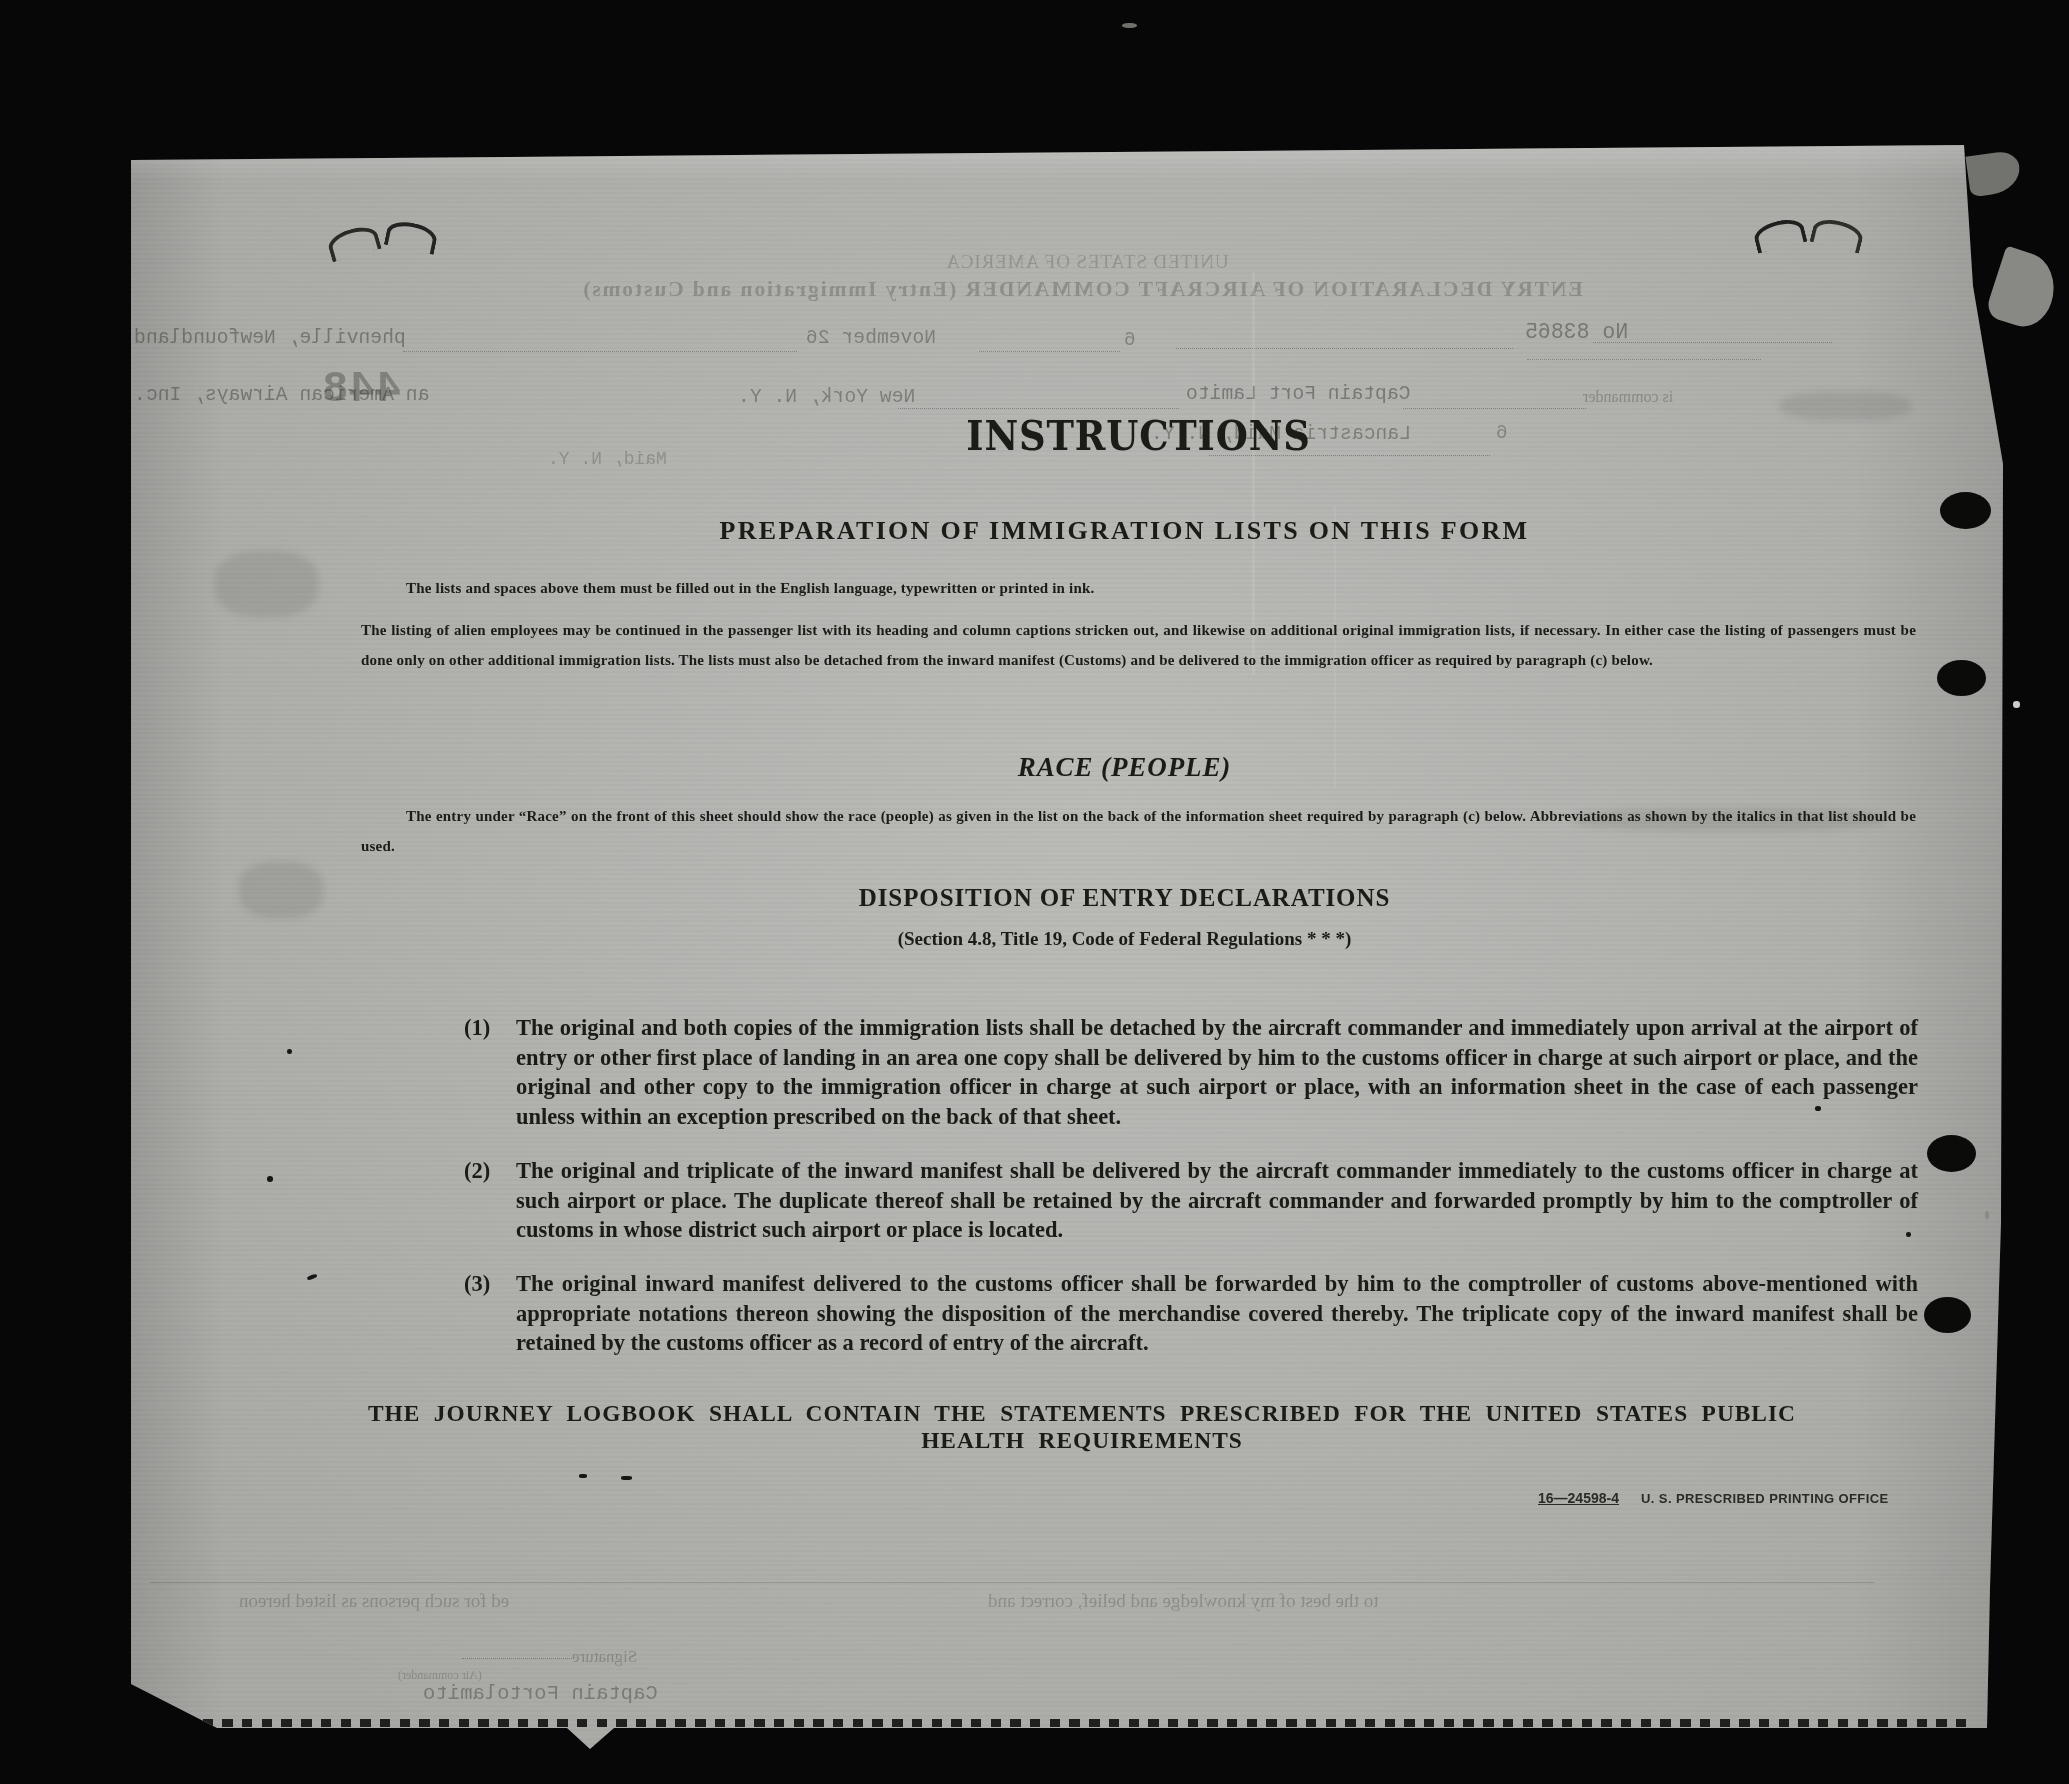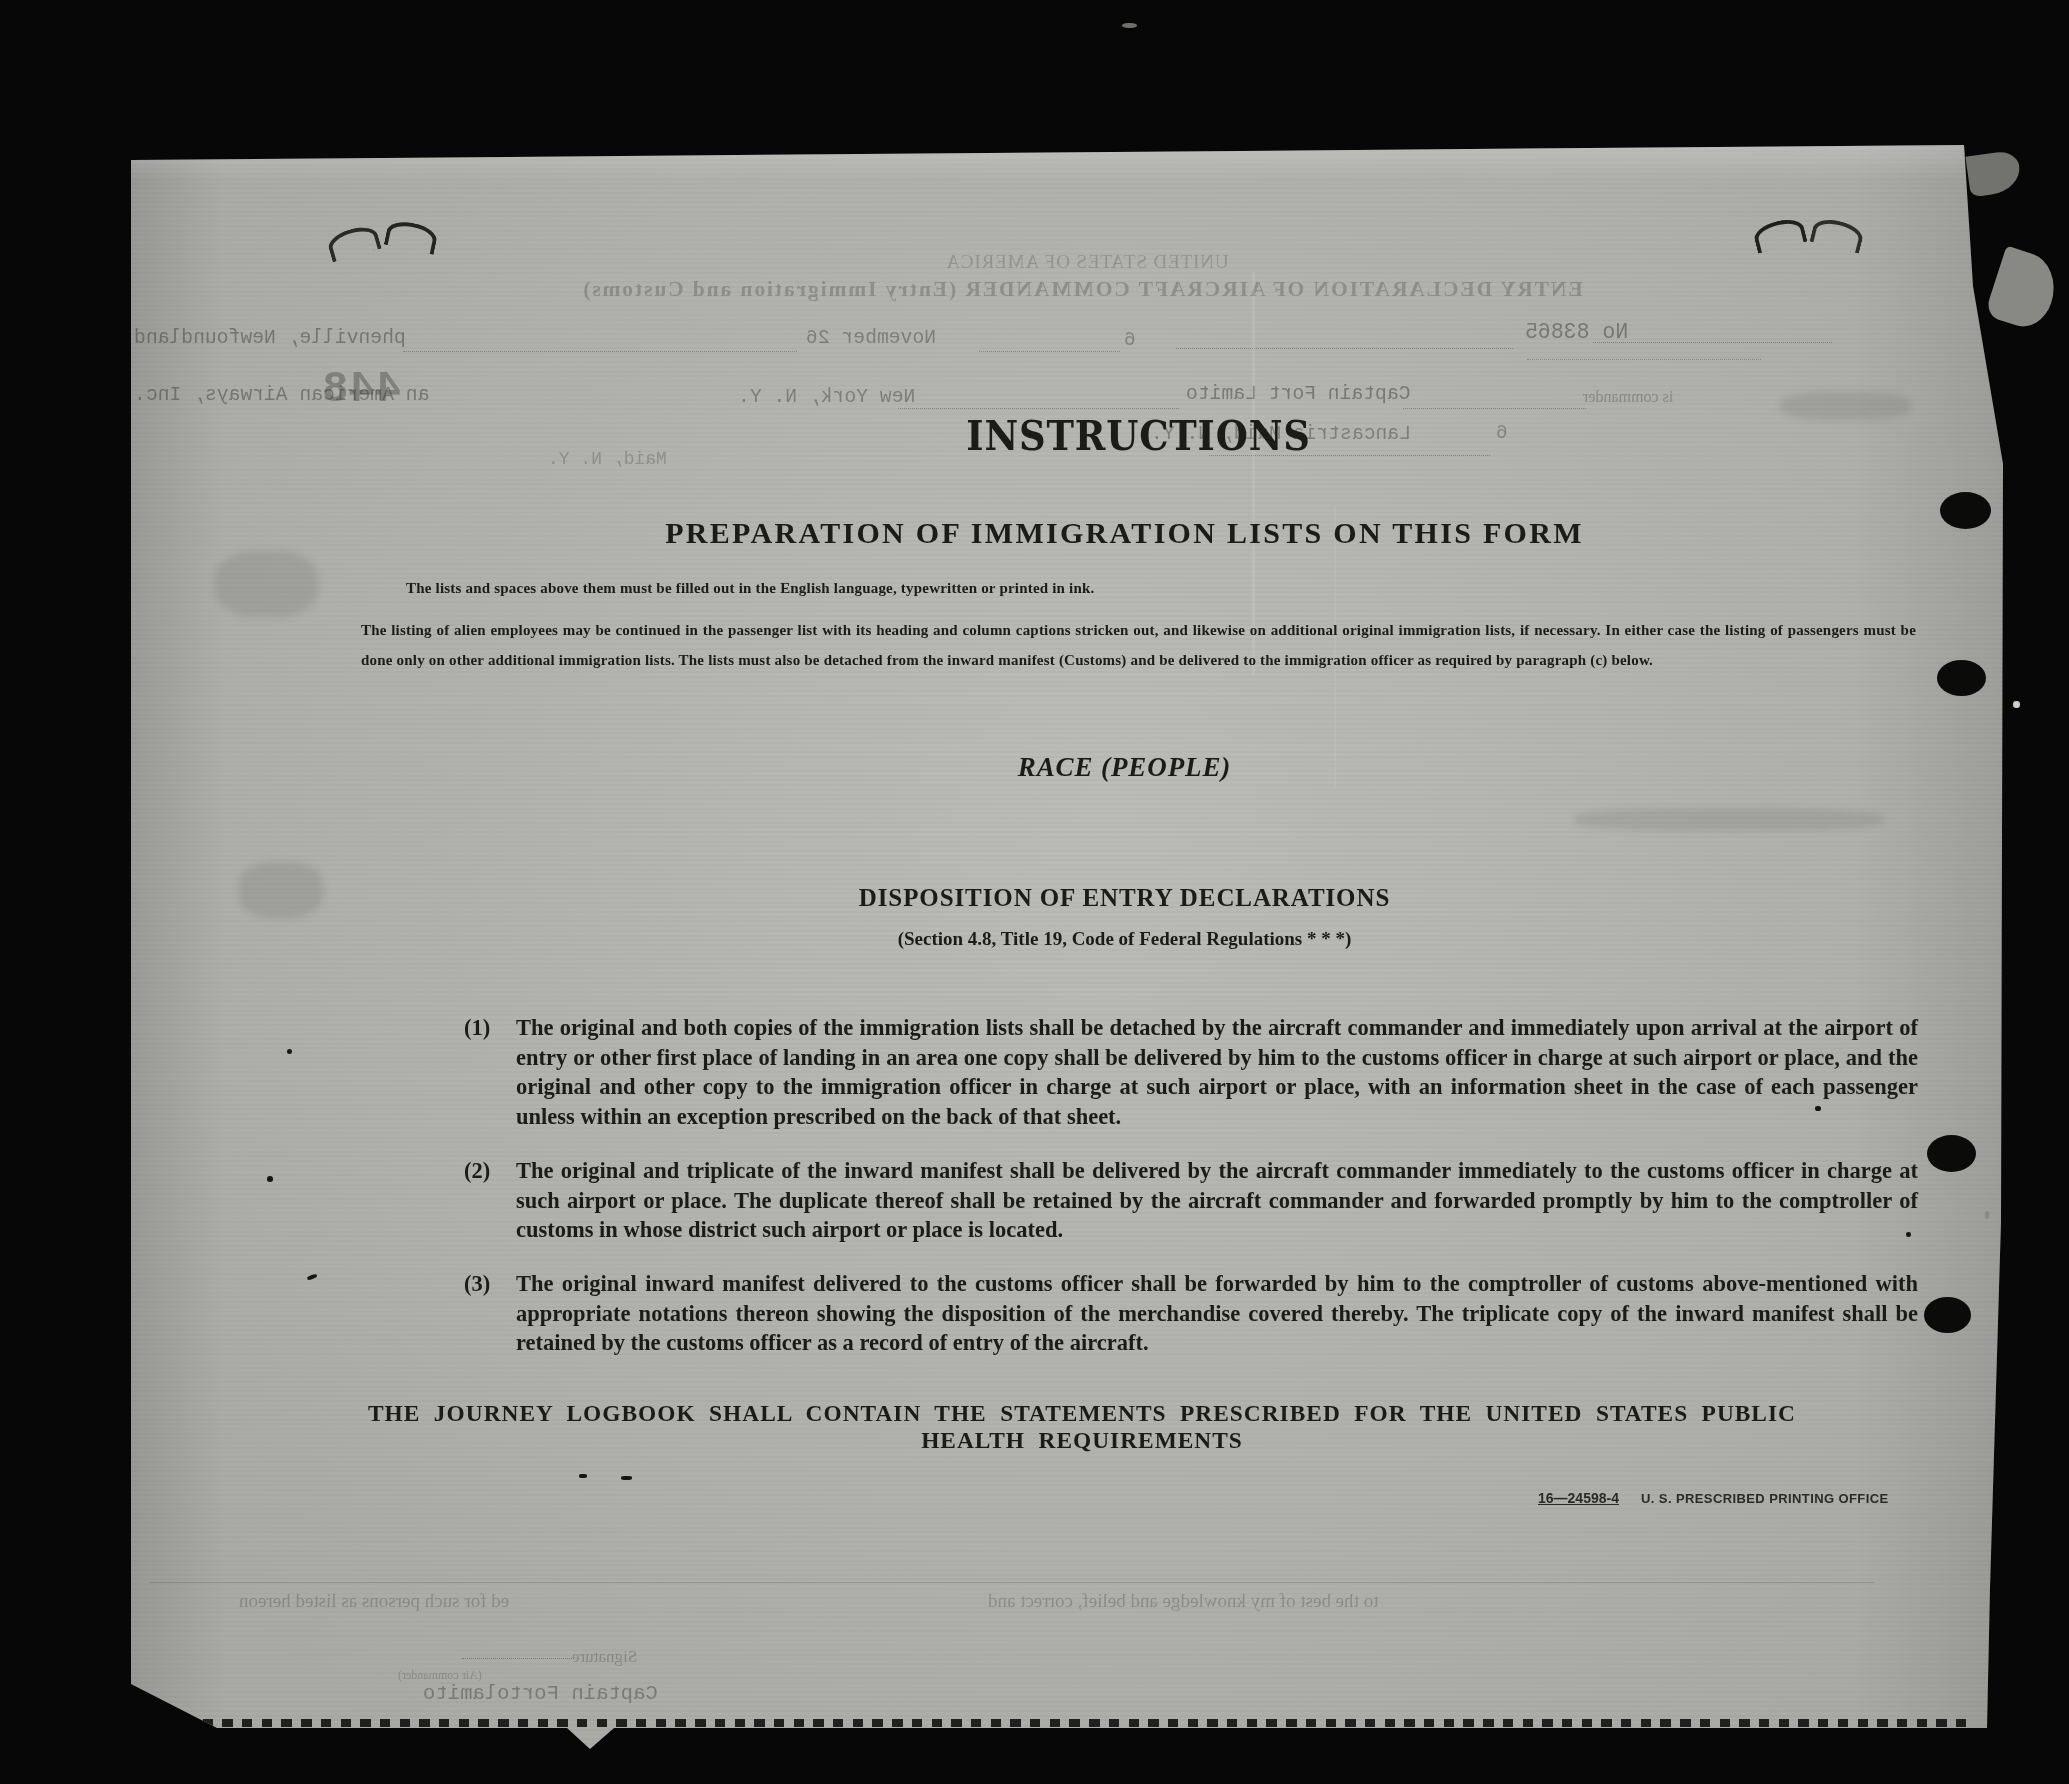--- a/index.html
+++ b/index.html
@@ -17,21 +17,21 @@
       radial-gradient(ellipse at 52% 42%,rgba(255,255,255,.06),rgba(0,0,0,.08) 88%);}
   .hole{position:absolute;background:#0b0b0a;border-radius:50%;}
   #perforation{position:absolute;left:52px;top:1574px;width:1785px;height:7.5px;opacity:.88;
     background:repeating-linear-gradient(90deg,#0d0d0c 0 10.3px,transparent 10.3px 19.7px);}
   .dogear{position:absolute;background:#9f9f9b;}
   
   .print{position:absolute;color:#1b1b18;text-align:center;}
   #doc-title{left:895px;top:412px;width:487px;text-align:center;font-family:"DejaVu Serif",serif;
     font-weight:700;font-size:41px;letter-spacing:0.9px;transform:scaleX(.9);}
   .h1{font-weight:700;text-align:center;}
-  #prep-heading{left:656px;top:516px;width:937px;font-size:30px;letter-spacing:2.3px;}
+  #prep-heading{left:656px;top:516px;width:937px;font-size:26px;letter-spacing:2.3px;}
   #race-heading{left:656px;top:752px;width:937px;font-size:27px;letter-spacing:0.9px;font-style:italic;}
   #disp-heading{left:656px;top:884px;width:937px;font-size:25px;letter-spacing:0.9px;}
   .authority{font-weight:700;text-align:center;font-size:19px;}
   #disp-authority{left:656px;top:928px;width:937px;}
   #logbook-authority{left:600px;top:1436px;width:937px;}
   .para{width:1555px;left:361px;font-size:15px;font-weight:700;line-height:29.5px;
     text-align:justify;letter-spacing:0.2px;}
   #prep-para1{top:574px;text-indent:45px;}
   #prep-para2{top:616px;}
   #race-para{top:802px;text-indent:45px;}
@@ -126,20 +126,21 @@
   <div class="streak" style="left:1252px;top:272px;width:2.8px;height:403px;opacity:.18;"></div>
   <div class="streak" style="left:1334px;top:506px;width:1.9px;height:281px;opacity:.15;"></div>
 
   <div class="print" id="doc-title">INSTRUCTIONS</div>
 
   <div class="print h1" id="prep-heading">PREPARATION OF IMMIGRATION LISTS ON THIS FORM</div>
   <div class="print para" id="prep-para1">The lists and spaces above them must be filled out in the English language, typewritten or printed in ink.</div>
   <div class="print para" id="prep-para2">The listing of alien employees may be continued in the passenger list with its heading and column captions stricken out, and likewise on additional original immigration lists, if necessary.  In either case the listing of passengers must be done only on other additional immigration lists.  The lists must also be detached from the inward manifest (Customs) and be delivered to the immigration officer as required by paragraph (c) below.</div>
 
   <div class="print h1" id="race-heading">RACE (PEOPLE)</div>
+  <div class="print para" id="race-para">The entry under “Race” on the front of this sheet should show the race (people) as given in the list on the back of the information sheet required by paragraph (c) below.  Abbreviations as shown by the italics in that list should be used.</div>
 
   <div class="print h1" id="disp-heading">DISPOSITION OF ENTRY DECLARATIONS</div>
   <div class="print authority" id="disp-authority">(Section 4.8, Title 19, Code of Federal Regulations  *  *  *)</div>
 
 
   <div class="item" id="item-1">
     <span class="num">(1)</span>
     <span>The original and both copies of the immigration lists shall be detached by the aircraft commander and immediately upon arrival at the airport of entry or other first place of landing in an area one copy shall be delivered by him to the customs officer in charge at such airport or place, and the original and other copy to the immigration officer in charge at such airport or place, with an information sheet in the case of each passenger unless within an exception prescribed on the back of that sheet.</span>
   </div>
   <div class="item" id="item-2">

